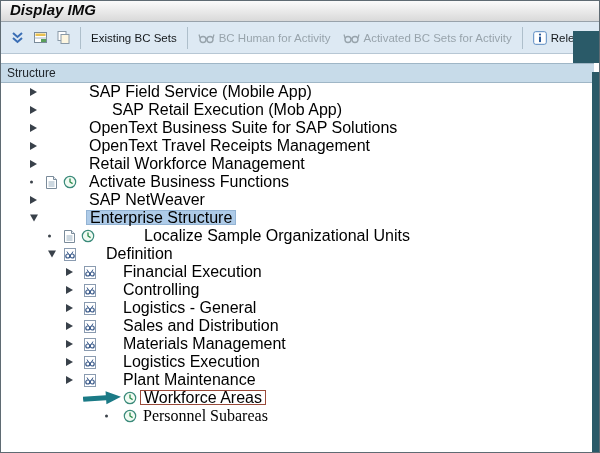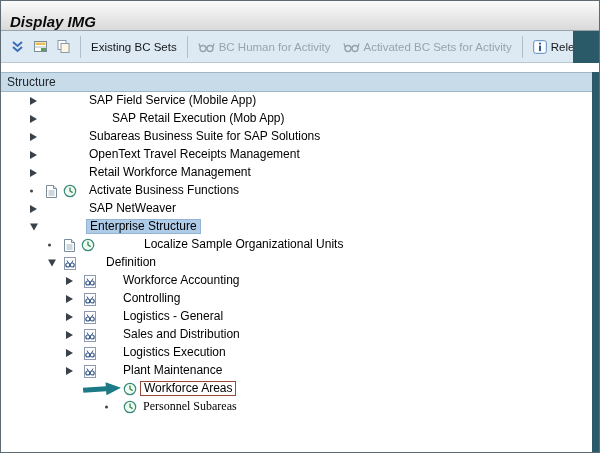--- a/index.html
+++ b/index.html
@@ -5,23 +5,23 @@
   * { box-sizing: border-box; margin: 0; padding: 0; }
   html, body { width: 600px; height: 453px; overflow: hidden; }
   body { font-family: "Liberation Sans", sans-serif; background: #fff; }
 
   .window {
     position: relative; width: 600px; height: 453px;
     border: 1px solid #5f6b73; background: #fff; overflow: hidden;
   }
 
   .titlebar {
-    height: 30px; background: linear-gradient(#fbfbfb, #d9d9d9);
+    height: 21px; background: linear-gradient(#fbfbfb, #d9d9d9);
     border-bottom: 1px solid #98a2aa;
-    display: flex; align-items: flex-end; padding-left: 9px;
+    display: flex; align-items: flex-start; padding-left: 9px;
   }
   .title { font-size: 15px; font-weight: bold; font-style: italic; color: #0a0a0a; }
 
   .toolbar {
     height: 32px; background: var(--toolbar-bg, #dde9f3);
     border-bottom: 1px solid #b7c7d4;
     display: flex; align-items: center; padding-left: 6px;
     white-space: nowrap; overflow: hidden; position: relative;
   }
   .tb-icon {
@@ -51,21 +51,21 @@
   .exp { position: absolute; top: 50%; transform: translateY(-50%); }
   .exp.right { width: 0; height: 0; border-top: 4px solid transparent;
                border-bottom: 4px solid transparent; border-left: 7px solid #39414a; }
   .exp.down  { width: 0; height: 0; border-left: 4px solid transparent;
                border-right: 4px solid transparent; border-top: 7px solid #39414a; }
   .exp.dot   { width: 3px; height: 3px; background: #3c434a; border-radius: 50%; }
 
   .tree-icon { position: absolute; top: 2px; width: 15px; height: 15px; line-height: 0; }
 
   .tree-label {
-    position: absolute; top: 1px; font-size: 12px; line-height: 15px;
+    position: absolute; top: 1px; font-size: 16px; line-height: 15px;
     color: #000; padding: 0 3px; white-space: nowrap;
   }
   .tree-label.selected { background: var(--selected-bg, #aecbe8); border: 1px solid #94b4d4; line-height: 13px; }
   .tree-label.boxed { border: 1px solid var(--boxed-border, #9a4a3a); line-height: 13px; }
 
   .annot-arrow { position: absolute; top: 2px; line-height: 0; transform: rotate(-4deg); }
 
   .dark-strip-right { position: absolute; right: 0; top: 71px; bottom: 0; width: 7px;
                       background: var(--strip, #2a5a68); }
   .dark-block-top { position: absolute; right: 0; top: 30px; width: 26px; height: 32px;
@@ -143,21 +143,21 @@
       <div class="tree-row">
         <span class="exp right" style="left: 29px;"></span>
         <span class="tree-label" style="left: 85px;">SAP Field Service (Mobile App)</span>
       </div>
       <div class="tree-row">
         <span class="exp right" style="left: 29px;"></span>
         <span class="tree-label" style="left: 85px; margin-left: 23px;">SAP Retail Execution (Mob App)</span>
       </div>
       <div class="tree-row">
         <span class="exp right" style="left: 29px;"></span>
-        <span class="tree-label" style="left: 85px;">Subareas Business Suite for SAP Solutions</span>
+        <span class="tree-label" style="left: 85px;">OpenText Business Suite for SAP Solutions</span>
       </div>
       <div class="tree-row">
         <span class="exp right" style="left: 29px;"></span>
         <span class="tree-label" style="left: 85px;">OpenText Travel Receipts Management</span>
       </div>
       <div class="tree-row">
         <span class="exp right" style="left: 29px;"></span>
         <span class="tree-label" style="left: 85px;">Retail Workforce Management</span>
       </div>
       <div class="tree-row">
@@ -211,21 +211,21 @@
       </div>
       <div class="tree-row">
         <span class="exp right" style="left: 65px;"></span>
         <span class="tree-icon" style="left: 82px;"><svg width="14" height="15" viewBox="0 0 14 15">
             <rect x="1.5" y="1.5" width="11" height="12" fill="#fff" stroke="#8a9bb0"></rect>
             <path d="M4 4.5 L5.5 7 M10 4.5 L8.5 7" stroke="#3a5a8a" stroke-width="1"></path>
             <circle cx="4.8" cy="9" r="2" fill="none" stroke="#3a5a8a" stroke-width="1.2"></circle>
             <circle cx="9.2" cy="9" r="2" fill="none" stroke="#3a5a8a" stroke-width="1.2"></circle>
             <path d="M6.8 9 h0.4" stroke="#3a5a8a"></path>
           </svg></span>
-        <span class="tree-label" style="left: 119px;">Workforce Accounting</span>
+        <span class="tree-label" style="left: 119px;">Financial Execution</span>
       </div>
       <div class="tree-row">
         <span class="exp right" style="left: 65px;"></span>
         <span class="tree-icon" style="left: 82px;"><svg width="14" height="15" viewBox="0 0 14 15">
             <rect x="1.5" y="1.5" width="11" height="12" fill="#fff" stroke="#8a9bb0"></rect>
             <path d="M4 4.5 L5.5 7 M10 4.5 L8.5 7" stroke="#3a5a8a" stroke-width="1"></path>
             <circle cx="4.8" cy="9" r="2" fill="none" stroke="#3a5a8a" stroke-width="1.2"></circle>
             <circle cx="9.2" cy="9" r="2" fill="none" stroke="#3a5a8a" stroke-width="1.2"></circle>
             <path d="M6.8 9 h0.4" stroke="#3a5a8a"></path>
           </svg></span>
@@ -245,20 +245,31 @@
       <div class="tree-row">
         <span class="exp right" style="left: 65px;"></span>
         <span class="tree-icon" style="left: 82px;"><svg width="14" height="15" viewBox="0 0 14 15">
             <rect x="1.5" y="1.5" width="11" height="12" fill="#fff" stroke="#8a9bb0"></rect>
             <path d="M4 4.5 L5.5 7 M10 4.5 L8.5 7" stroke="#3a5a8a" stroke-width="1"></path>
             <circle cx="4.8" cy="9" r="2" fill="none" stroke="#3a5a8a" stroke-width="1.2"></circle>
             <circle cx="9.2" cy="9" r="2" fill="none" stroke="#3a5a8a" stroke-width="1.2"></circle>
             <path d="M6.8 9 h0.4" stroke="#3a5a8a"></path>
           </svg></span>
         <span class="tree-label" style="left: 119px;">Sales and Distribution</span>
+      </div>
+      <div class="tree-row">
+        <span class="exp right" style="left: 65px;"></span>
+        <span class="tree-icon" style="left: 82px;"><svg width="14" height="15" viewBox="0 0 14 15">
+            <rect x="1.5" y="1.5" width="11" height="12" fill="#fff" stroke="#8a9bb0"></rect>
+            <path d="M4 4.5 L5.5 7 M10 4.5 L8.5 7" stroke="#3a5a8a" stroke-width="1"></path>
+            <circle cx="4.8" cy="9" r="2" fill="none" stroke="#3a5a8a" stroke-width="1.2"></circle>
+            <circle cx="9.2" cy="9" r="2" fill="none" stroke="#3a5a8a" stroke-width="1.2"></circle>
+            <path d="M6.8 9 h0.4" stroke="#3a5a8a"></path>
+          </svg></span>
+        <span class="tree-label" style="left: 119px;">Materials Management</span>
       </div>
       <div class="tree-row">
         <span class="exp right" style="left: 65px;"></span>
         <span class="tree-icon" style="left: 82px;"><svg width="14" height="15" viewBox="0 0 14 15">
             <rect x="1.5" y="1.5" width="11" height="12" fill="#fff" stroke="#8a9bb0"></rect>
             <path d="M4 4.5 L5.5 7 M10 4.5 L8.5 7" stroke="#3a5a8a" stroke-width="1"></path>
             <circle cx="4.8" cy="9" r="2" fill="none" stroke="#3a5a8a" stroke-width="1.2"></circle>
             <circle cx="9.2" cy="9" r="2" fill="none" stroke="#3a5a8a" stroke-width="1.2"></circle>
             <path d="M6.8 9 h0.4" stroke="#3a5a8a"></path>
           </svg></span>

